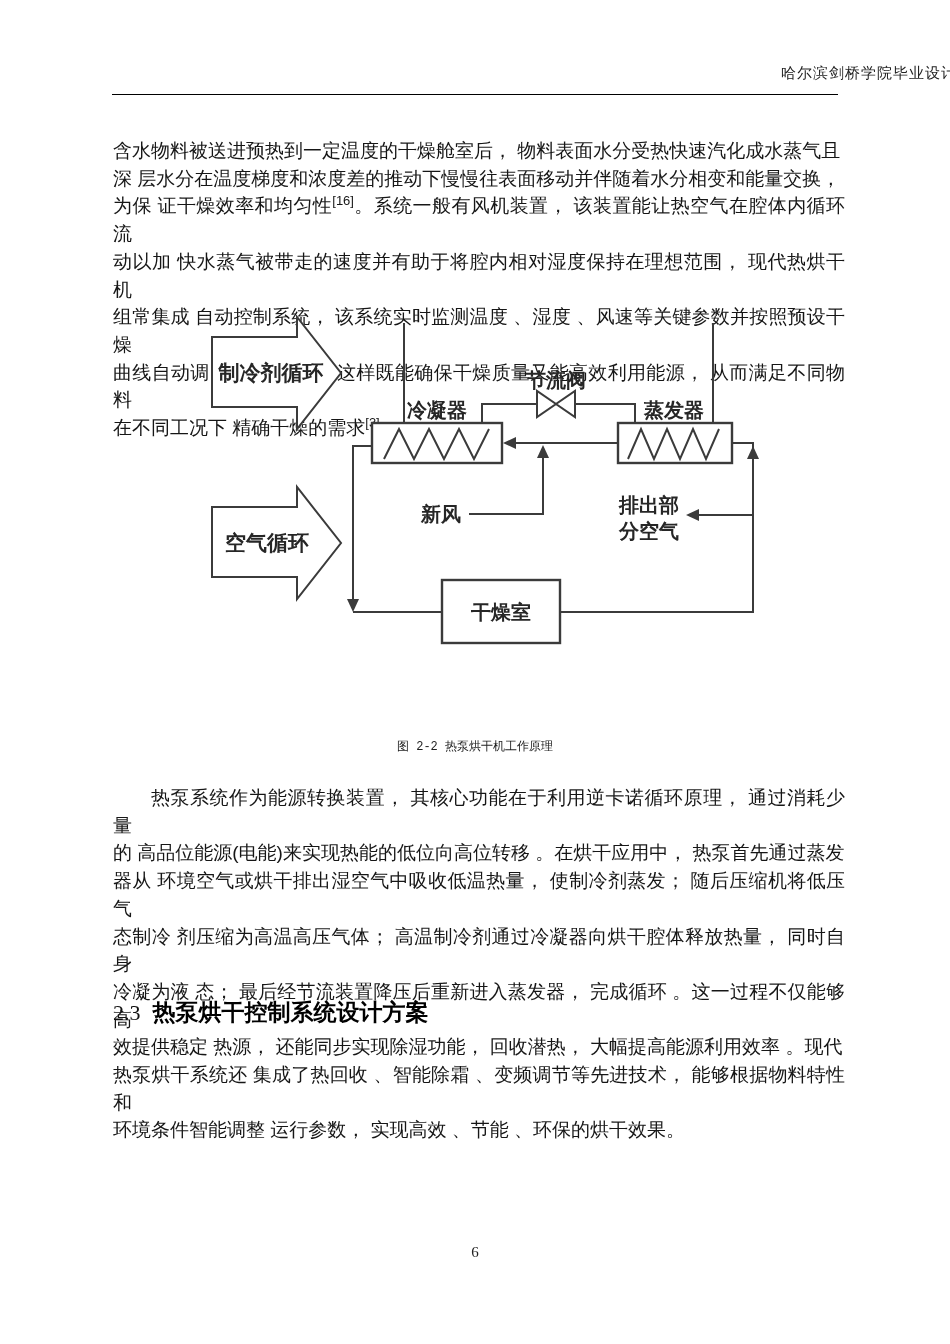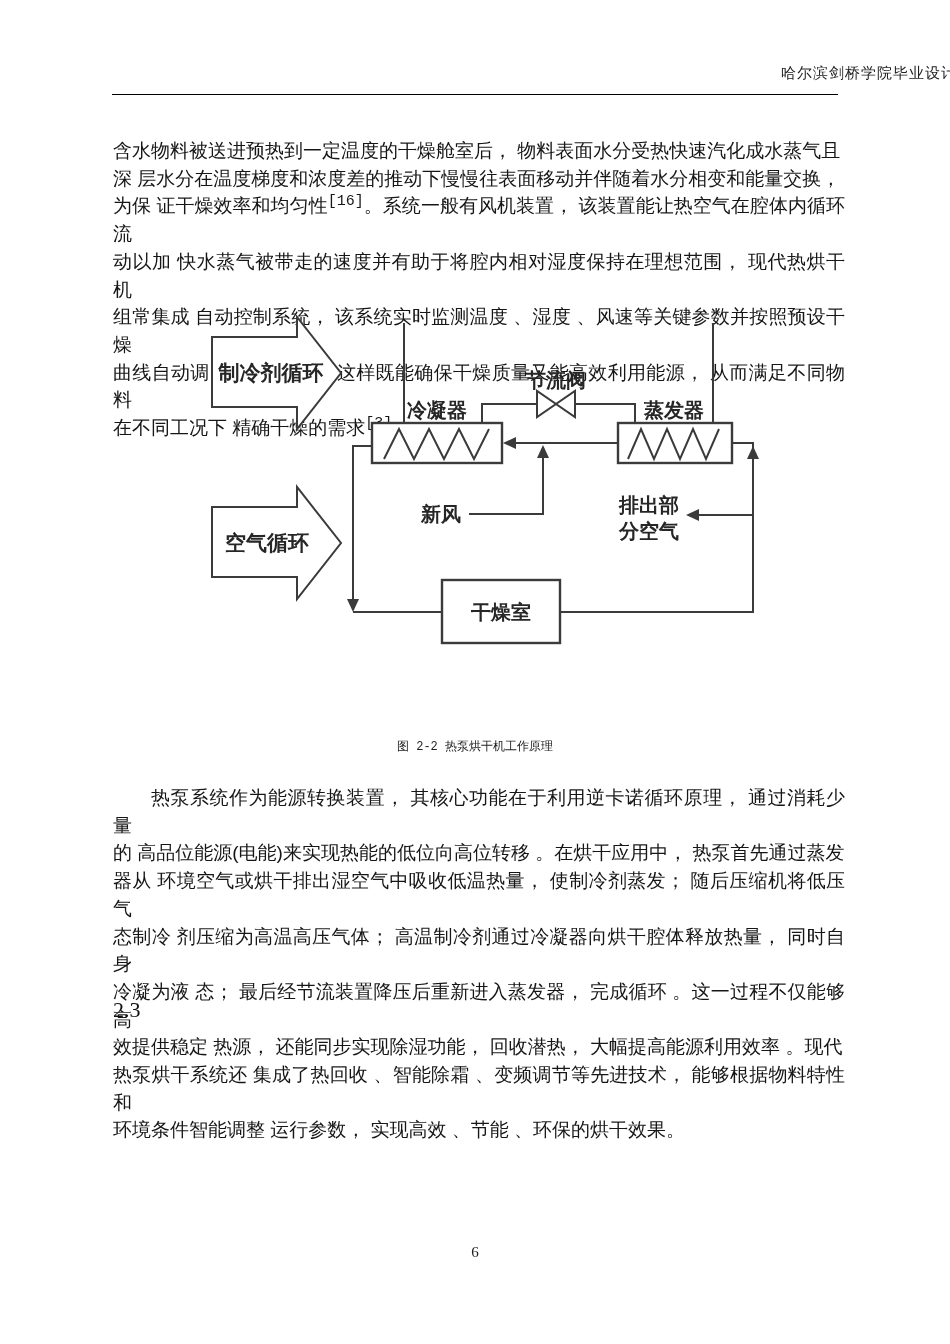--- a/index.html
+++ b/index.html
@@ -21,21 +21,21 @@
     position:absolute;top:94px;left:112px;width:726px;height:1px;
     background:#000;
   }
   .para{
     position:absolute;left:113px;width:732px;
     font-size:19px;line-height:27.7px;
     text-align:justify;
     margin-top:20px;
   }
   .para sup{
-    font-size:15px;font-family:Liberation Mono, monospace;
+    font-size:13px;font-family:Liberation Sans, sans-serif;
     vertical-align:super;line-height:0;
   }
   .p1{top:117px;}
   .p2{top:764px;text-indent:38px;}
   .p3{top:1044px;text-indent:38px;}
   .figure{
     position:absolute;top:315px;left:185px;width:600px;height:340px;
   }
   .figure svg{display:block;}
   .fig-caption{
@@ -130,18 +130,19 @@
       <text class="dg-text" x="464" y="223" font-size="20" text-anchor="middle">分空气</text>
     </svg>
   </div>
 
   <div class="fig-caption">图 2-2  热泵烘干机工作原理</div>
 
   <div class="para p2">热泵系统作为能源转换装置， 其核心功能在于利用逆卡诺循环原理， 通过消耗少量<br>的 高品位能源(电能)来实现热能的低位向高位转移 。在烘干应用中， 热泵首先通过蒸发<br>器从 环境空气或烘干排出湿空气中吸收低温热量， 使制冷剂蒸发； 随后压缩机将低压气<br>态制冷 剂压缩为高温高压气体； 高温制冷剂通过冷凝器向烘干腔体释放热量， 同时自身<br>冷凝为液 态； 最后经节流装置降压后重新进入蒸发器， 完成循环 。这一过程不仅能够高<br>效提供稳定 热源， 还能同步实现除湿功能， 回收潜热， 大幅提高能源利用效率 。现代<br>热泵烘干系统还 集成了热回收 、智能除霜 、变频调节等先进技术， 能够根据物料特性和<br>环境条件智能调整 运行参数， 实现高效 、节能 、环保的烘干效果。</div>
 
   <h2 class="heading">
     <span class="hnum">2.3</span>
+    <span class="htitle">热泵烘干控制系统设计方案</span>
   </h2>
 
 
   <div class="page-number">6</div>
 
 </div>
 
 </body></html>

